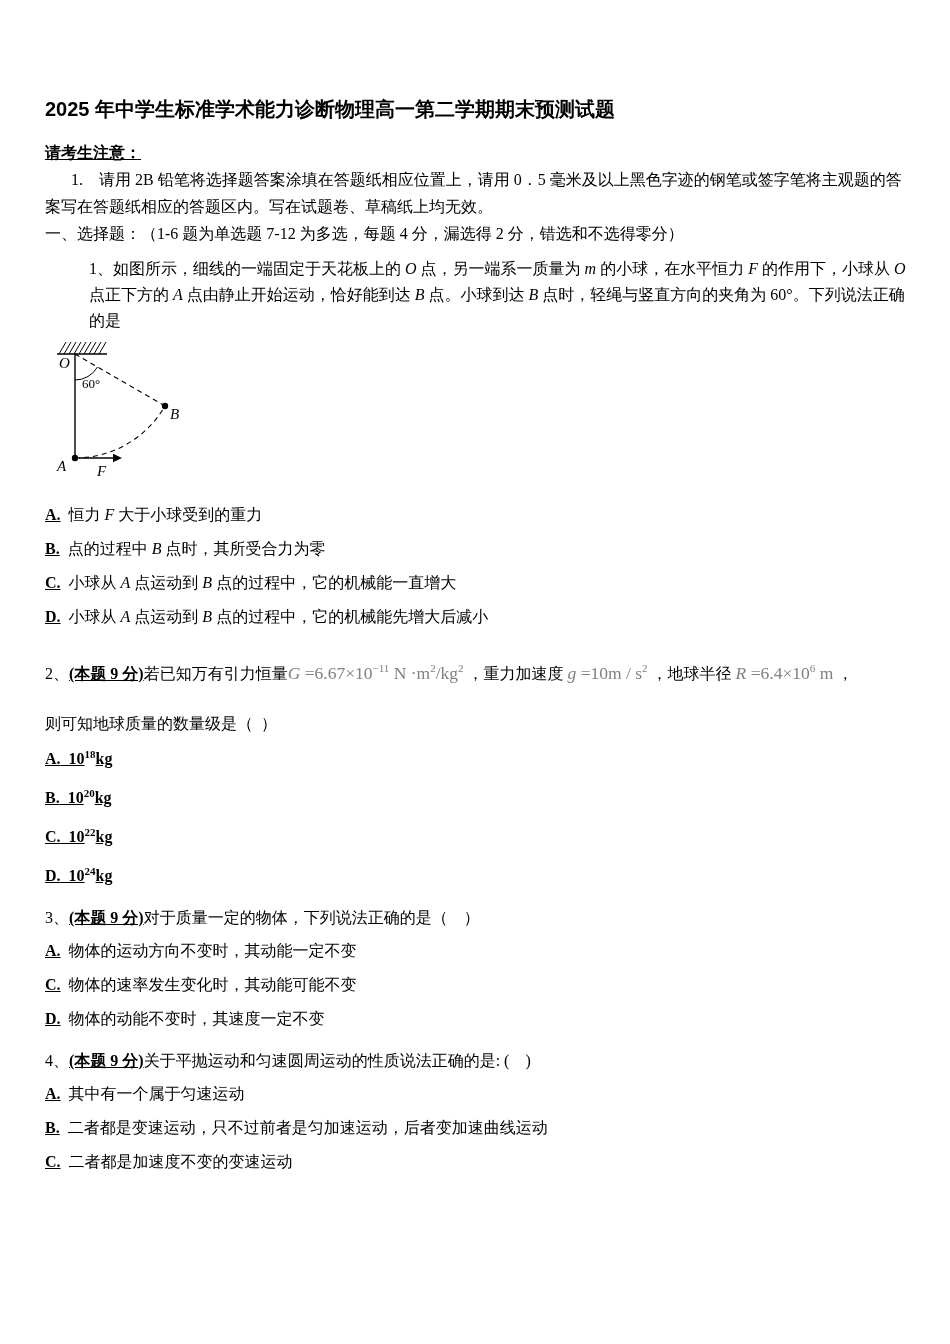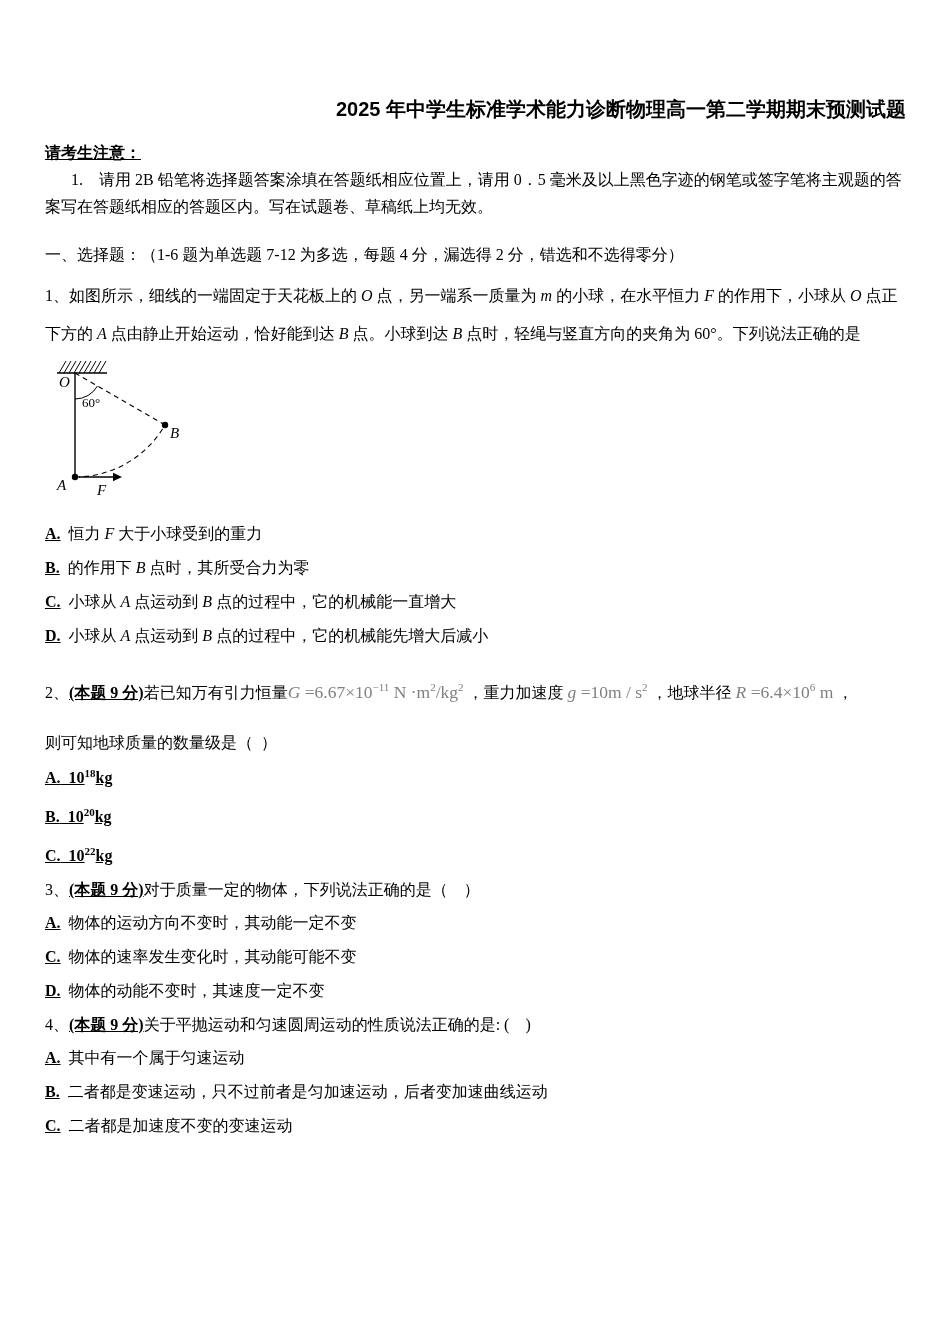--- a/index.html
+++ b/index.html
@@ -1,32 +1,32 @@
 <!DOCTYPE html>
 <html><head>
 <meta charset="utf-8">
 <style>
   html,body{margin:0;padding:0;}
   body{width:950px;height:1344px;background:#ffffff;color:#000;
        font-family:"Liberation Serif","DejaVu Serif",serif;font-size:16px;overflow:hidden;}
   .page{padding:96px 44px 0 45px;}
-  .title{text-align:right;font-size:20px;font-weight:700;margin:0 0 16px 0;font-family:"Liberation Sans","DejaVu Sans",sans-serif;}
+  .title{text-align:left;font-size:20px;font-weight:700;margin:0 0 16px 0;font-family:"Liberation Sans","DejaVu Sans",sans-serif;}
   p{margin:0;}
   .runline,.plain{white-space:pre-wrap;}
   .b{font-weight:700;text-decoration:underline;}
   .vi{font-style:italic;}
   .notice p{line-height:27px;}
   .indent{text-indent:26px;}
-  .section{margin-top:21px;line-height:27px;}
-  .stem{line-height:38px;margin-top:9px;}
+  .section{line-height:27px;}
+  .stem{line-height:26px;margin-top:9px;margin-left:44px;}
   .fig-wrap{margin:6px 0 2px 8px;}
   .opts p{line-height:34px;}
   .q2stem{margin-top:14px;line-height:40px;}
   .q2q{margin-top:16px;line-height:27px;}
-  .stem2{line-height:33px;}
+  .stem2{margin-top:8px;line-height:33px;}
   .f{color:#808080;font-size:17.5px;}
   .fi{color:#808080;font-size:17.5px;font-style:italic;}
   .fs{color:#808080;font-size:11px;vertical-align:7px;}
   .bs{font-weight:700;font-size:11px;vertical-align:6px;}
   .figlabel{font-style:italic;font-size:15px;font-family:"Liberation Serif",serif;}
   .figsmall{font-size:13px;font-family:"Liberation Serif",serif;}
 </style>
 </head>
 <body>
 
@@ -68,32 +68,33 @@
       <text x="6" y="28" class="figlabel">O</text>
       <text x="29" y="48" class="figsmall">60°</text>
       <text x="117" y="79" class="figlabel">B</text>
       <text x="4" y="131" class="figlabel">A</text>
       <text x="44" y="136" class="figlabel">F</text>
     </svg>
   </div>
 
   <div class="opts">
     <p class="runline"><span class="b">A.</span><span>  恒力 </span><span class="vi">F</span><span> 大于小球受到的重力</span></p>
-    <p class="runline"><span class="b">B.</span><span>  的作用下 </span><span class="vi">B</span><span> 点时，其所受合力为零</span></p>
+    <p class="runline"><span class="b">B.</span><span>  点的过程中 </span><span class="vi">B</span><span> 点时，其所受合力为零</span></p>
     <p class="runline"><span class="b">C.</span><span>  小球从 </span><span class="vi">A</span><span> 点运动到 </span><span class="vi">B</span><span> 点的过程中，它的机械能一直增大</span></p>
     <p class="runline"><span class="b">D.</span><span>  小球从 </span><span class="vi">A</span><span> 点运动到 </span><span class="vi">B</span><span> 点的过程中，它的机械能先增大后减小</span></p>
   </div>
 
   <p class="q2stem runline"><span>2、</span><span class="b">(本题 9 分)</span><span>若已知万有引力恒量</span><span class="fi">G</span><span class="f"> =6.67×10</span><span class="fs">−11</span><span class="f"> N ·m</span><span class="fs">2</span><span class="f">/kg</span><span class="fs">2</span><span> ，重力加速度 </span><span class="fi">g</span><span class="f"> =10m / s</span><span class="fs">2</span><span> ，地球半径 </span><span class="fi">R</span><span class="f"> =6.4×10</span><span class="fs">6</span><span class="f"> m</span><span> ，</span></p>
   <p class="q2q plain">则可知地球质量的数量级是（  ）</p>
 
   <div class="opts">
     <p class="runline"><span class="b">A.</span><span class="b">  10</span><span class="bs">18</span><span class="b">kg</span></p>
     <p class="runline"><span class="b">B.</span><span class="b">  10</span><span class="bs">20</span><span class="b">kg</span></p>
     <p class="runline"><span class="b">C.</span><span class="b">  10</span><span class="bs">22</span><span class="b">kg</span></p>
+    <p class="runline"><span class="b">D.</span><span class="b">  10</span><span class="bs">24</span><span class="b">kg</span></p>
   </div>
 
   <p class="stem2 runline"><span>3、</span><span class="b">(本题 9 分)</span><span>对于质量一定的物体，下列说法正确的是（    ）</span></p>
   <div class="opts">
     <p class="runline"><span class="b">A.</span><span>  物体的运动方向不变时，其动能一定不变</span></p>
     <p class="runline"><span class="b">C.</span><span>  物体的速率发生变化时，其动能可能不变</span></p>
     <p class="runline"><span class="b">D.</span><span>  物体的动能不变时，其速度一定不变</span></p>
   </div>
 
   <p class="stem2 runline"><span>4、</span><span class="b">(本题 9 分)</span><span>关于平抛运动和匀速圆周运动的性质说法正确的是: (    )</span></p>

